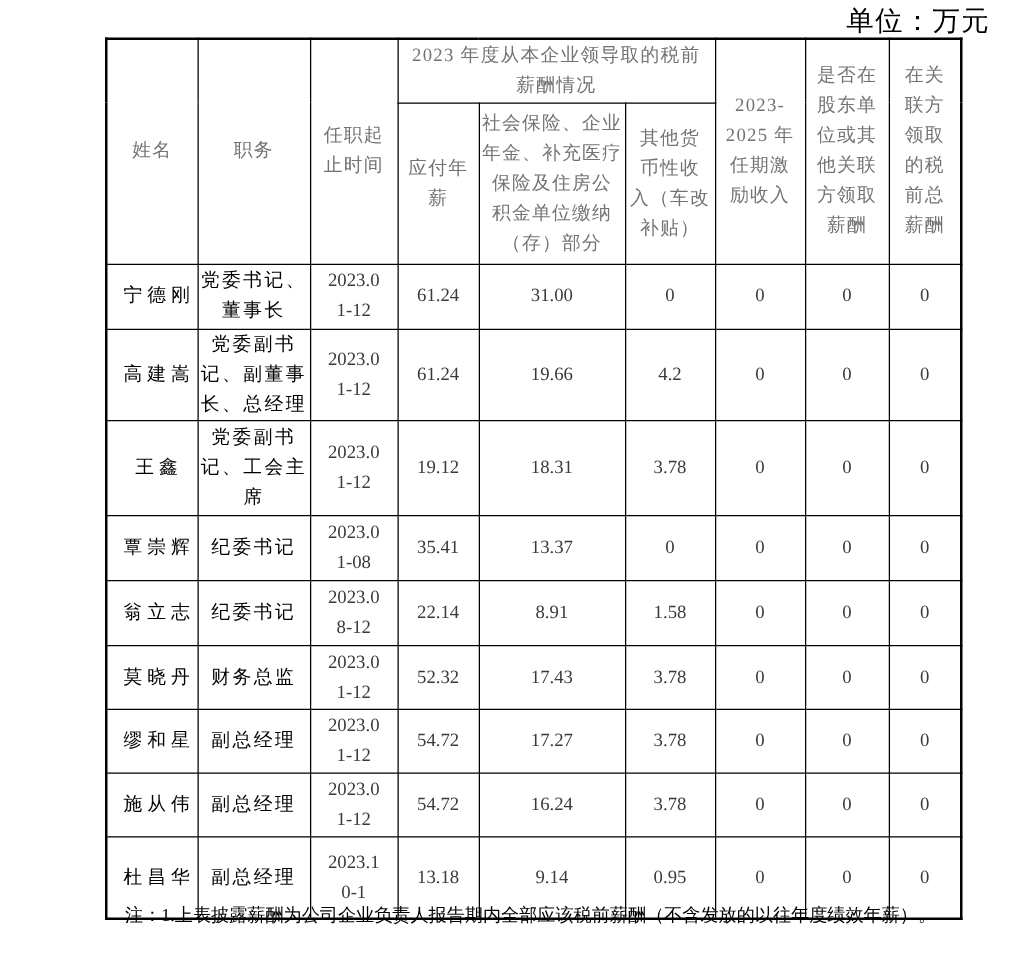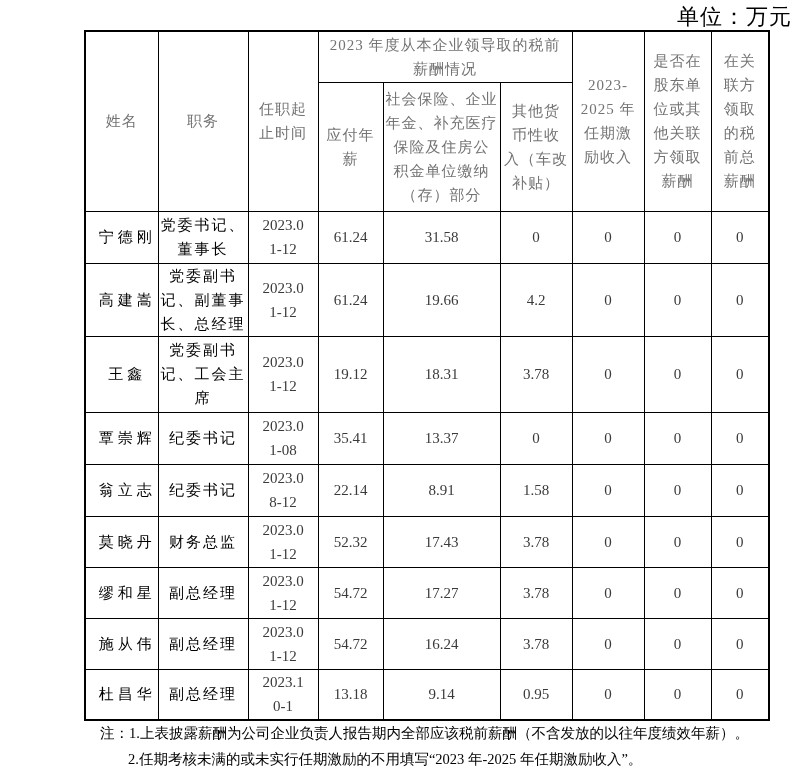--- a/index.html
+++ b/index.html
@@ -42,21 +42,21 @@
   thead tr:nth-child(1) { height: 51px; }
   thead tr:nth-child(2) { height: 129px; }
   tbody tr:nth-child(1) { height: 52px; }
   tbody tr:nth-child(2) { height: 73px; }
   tbody tr:nth-child(3) { height: 76px; }
   tbody tr:nth-child(4) { height: 52px; }
   tbody tr:nth-child(5) { height: 52px; }
   tbody tr:nth-child(6) { height: 51px; }
   tbody tr:nth-child(7) { height: 51px; font-family: Liberation Serif, serif; }
   tbody tr:nth-child(8) { height: 51px; }
-  tbody tr:nth-child(9) { height: 51px; margin-left: 48px; }
+  tbody tr:nth-child(9) { height: 66px; margin-left: 48px; }
 
   td.c-name { letter-spacing: 4px; color: #000; padding-left: 12px; }
   td.c-pos  { letter-spacing: 2px; color: #000; }
   td.c-num  { color: #3a3a3a; letter-spacing: 0; }
 
   .notes {
     position: absolute;
     left: 100px; top: 720px;
     width: 700px;
     font-size: 14.5px;
@@ -124,21 +124,21 @@
       </tr>
     </thead>
     <tbody>
       <tr>
         <td class="c-name">宁德刚</td>
         <td class="c-pos">党委书记、
 董事长</td>
         <td class="c-num">2023.0
 1-12</td>
         <td class="c-num">61.24</td>
-        <td class="c-num">31.58</td>
+        <td class="c-num">31.00</td>
         <td class="c-num">0</td>
         <td class="c-num">0</td>
         <td class="c-num">0</td>
         <td class="c-num">0</td>
       </tr>
       <tr>
         <td class="c-name">高建嵩</td>
         <td class="c-pos">党委副书
 记、副董事
 长、总经理</td>
@@ -235,16 +235,15 @@
         <td class="c-num">0.95</td>
         <td class="c-num">0</td>
         <td class="c-num">0</td>
         <td class="c-num">0</td>
       </tr>
     </tbody>
   </table>
 
   <div class="notes">
     <div class="note-line-1">注：1.上表披露薪酬为公司企业负责人报告期内全部应该税前薪酬（不含发放的以往年度绩效年薪）。</div>
-    <div class="note-line-2">2.任期考核未满的或未实行任期激励的不用填写“2023 年-2025 年任期激励收入”。</div>
   </div>
 
 </div>
 
 </body></html>

